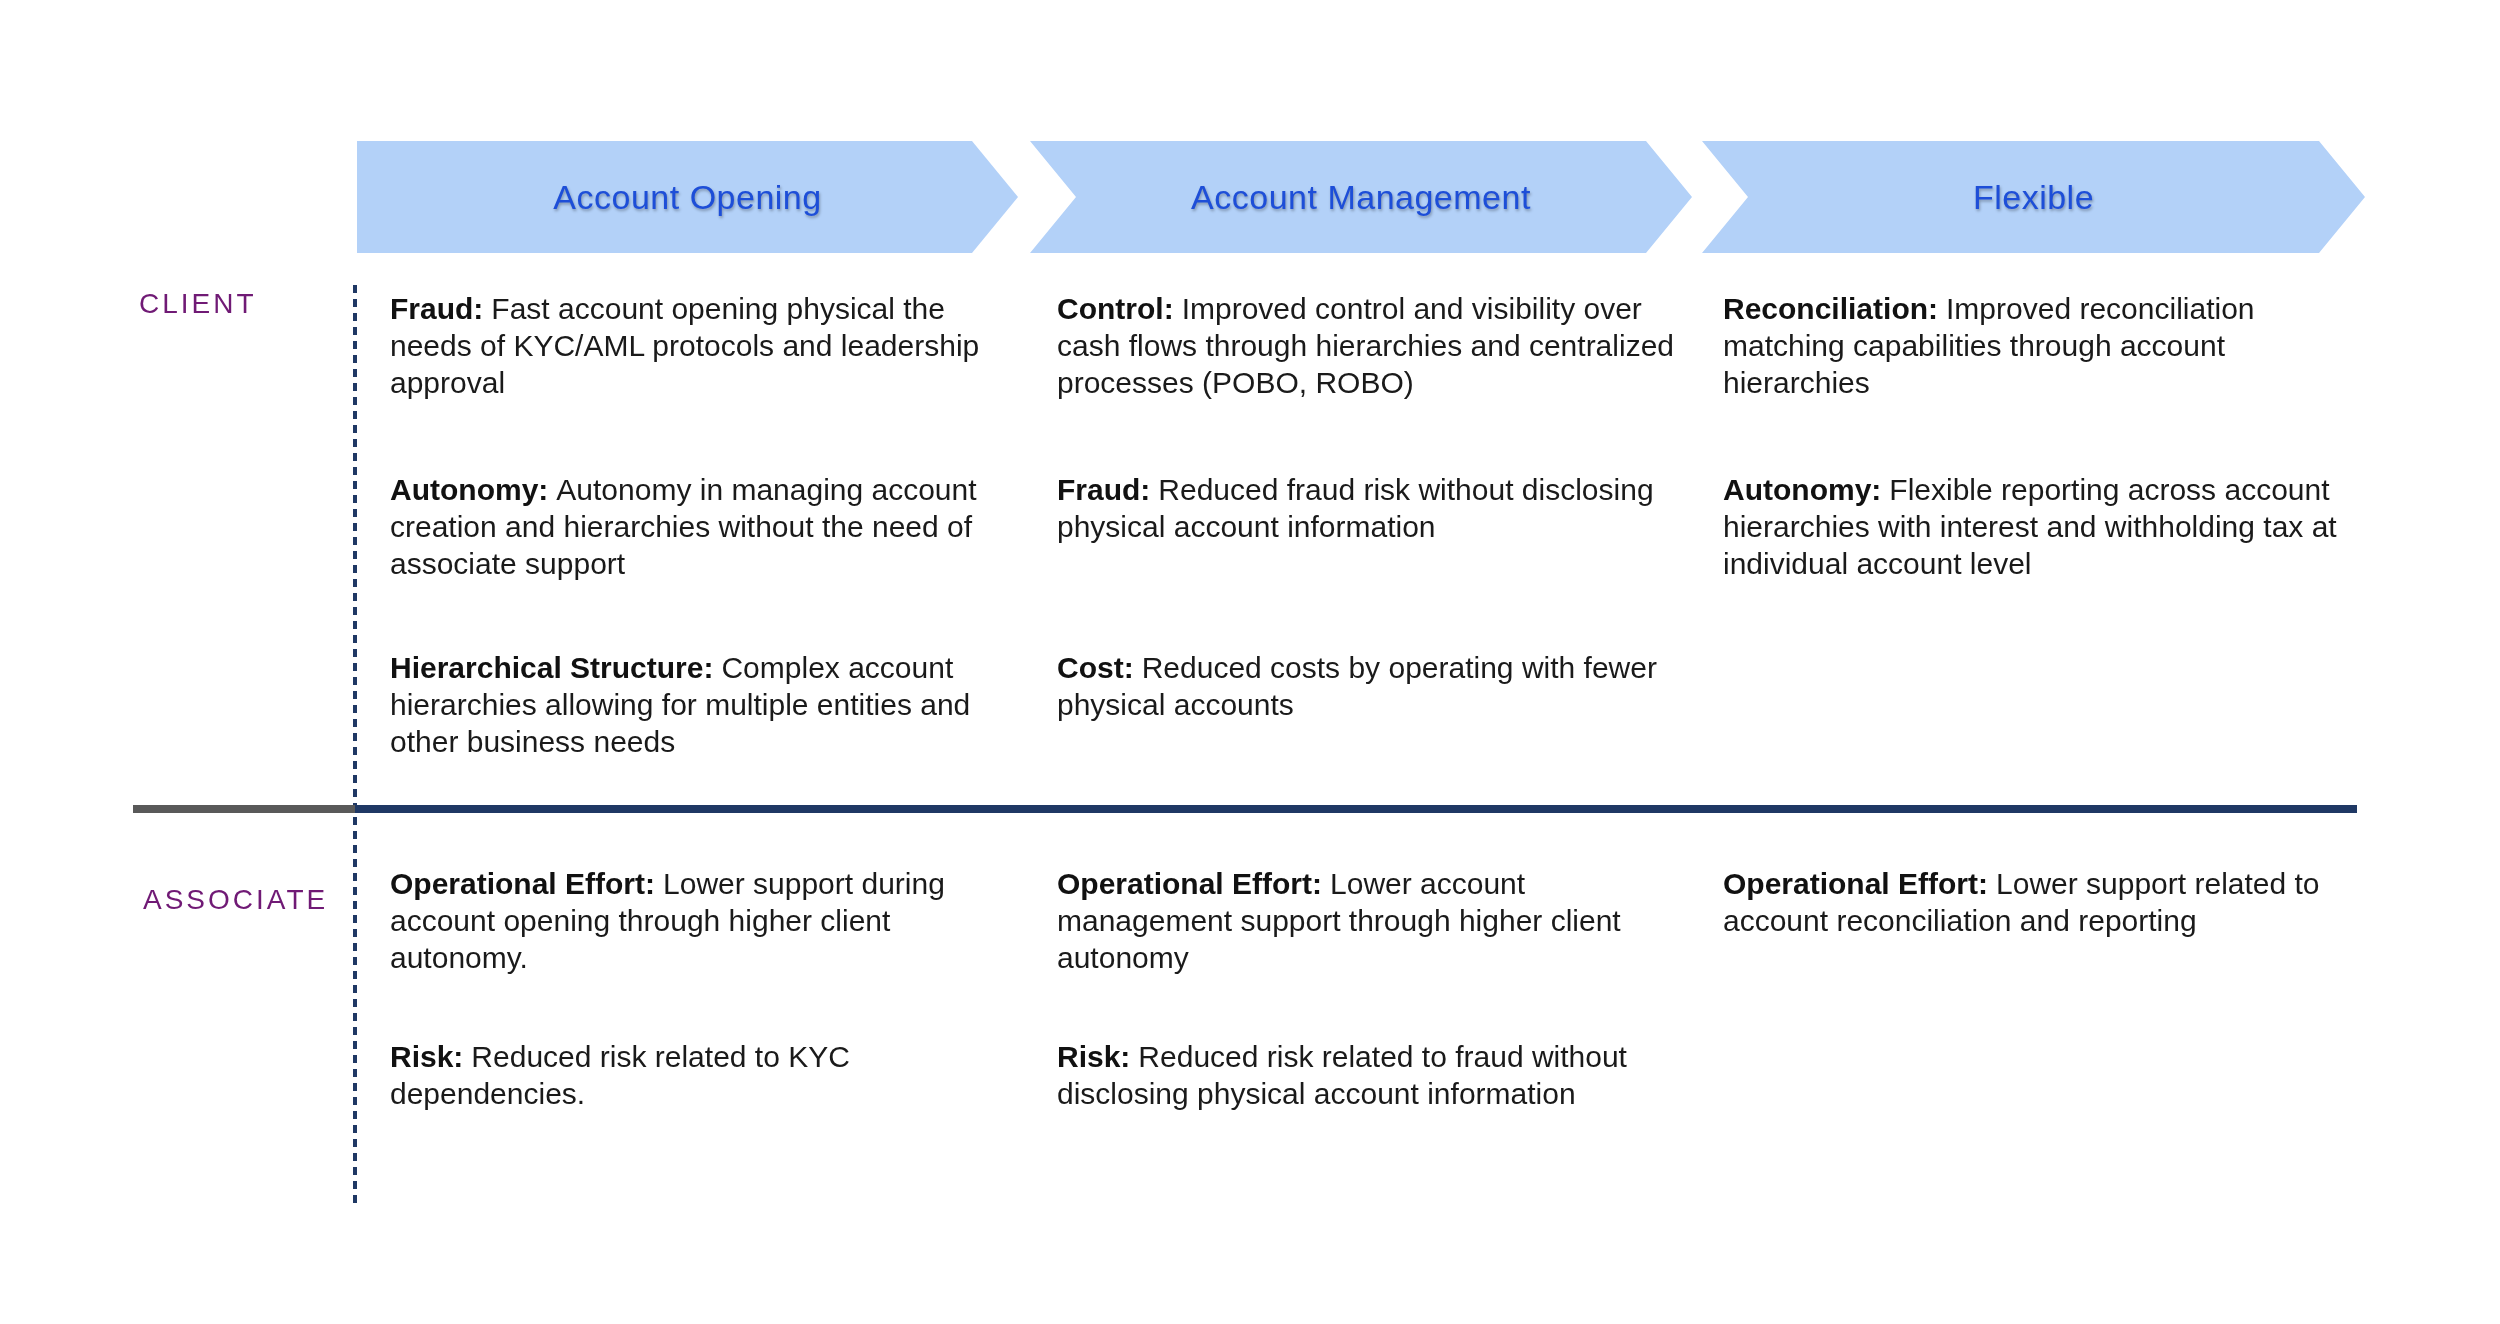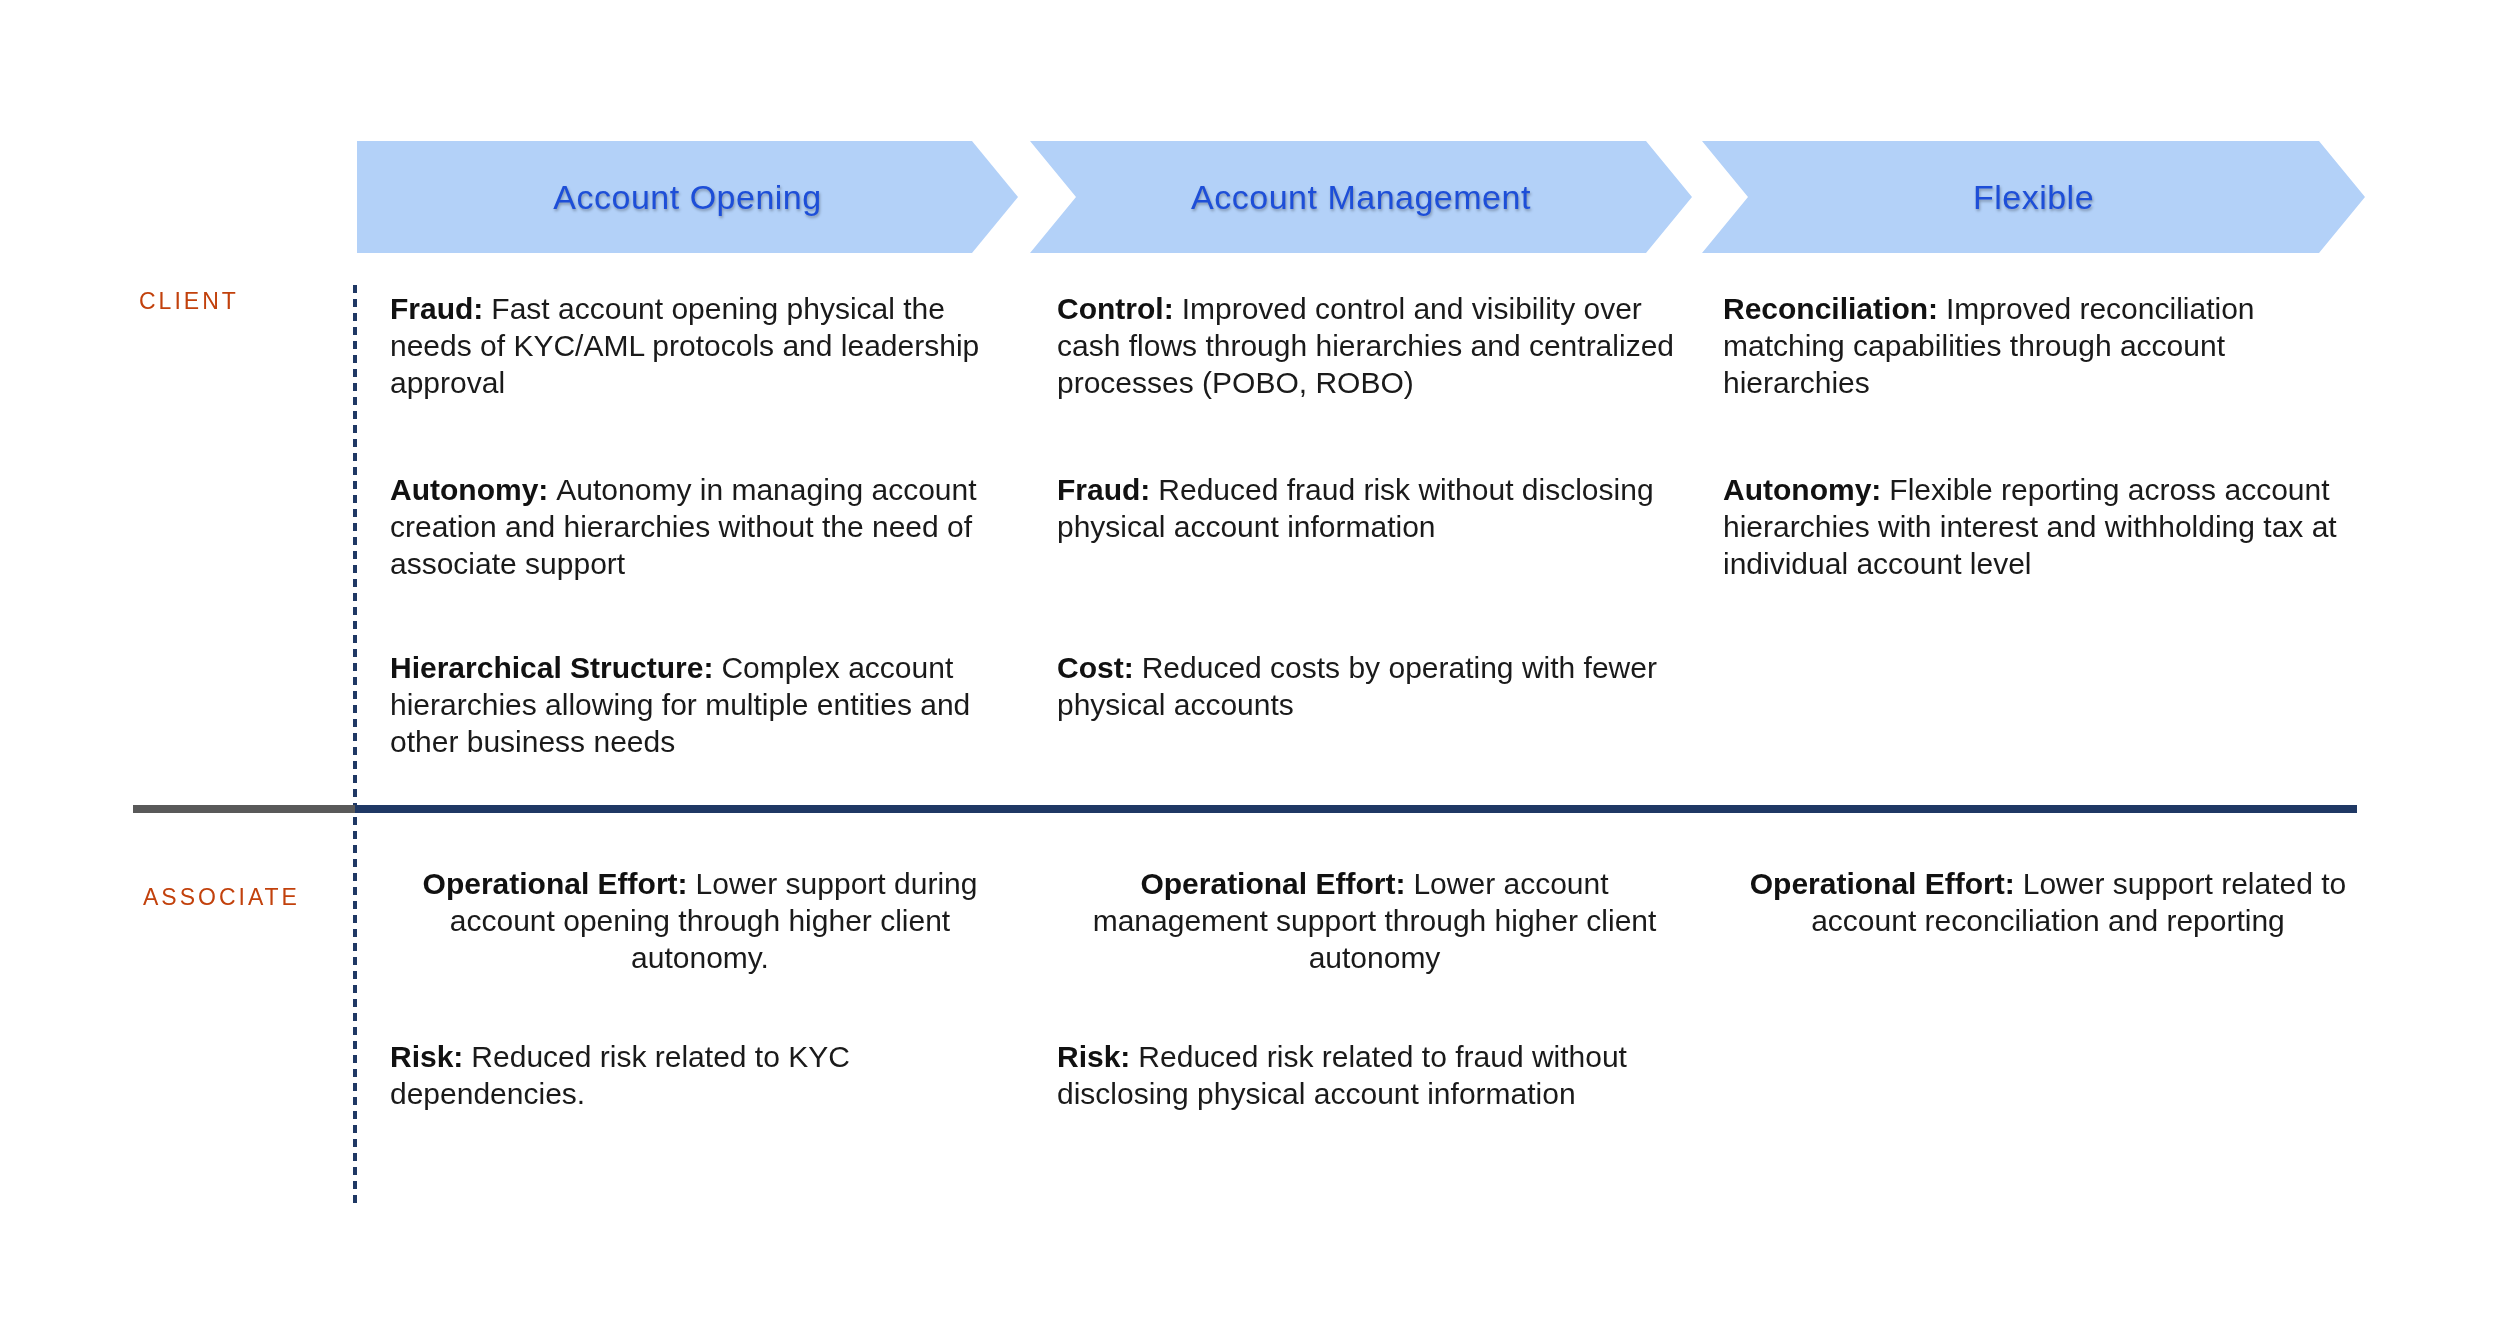--- a/index.html
+++ b/index.html
@@ -39,23 +39,23 @@
     clip-path: polygon(0 0, 616px 0, 662px 50%, 616px 100%, 0 100%, 46px 50%);
   }
   .chevron-3 {
     left: 1702px; width: 663px;
     clip-path: polygon(0 0, 617px 0, 663px 50%, 617px 100%, 0 100%, 46px 50%);
   }
 
   
   .lane-label {
     position: absolute;
-    font-size: 23px;
+    font-size: 28px;
     letter-spacing: 3px;
-    color: #c2410c;
+    color: #701a75;
     white-space: nowrap;
     text-align: center;
   }
   .lane-label-client   { left: 139px; top: 288px; }
   .lane-label-associate{ left: 143px; top: 884px; }
 
   
   .dashed-separator {
     position: absolute;
     left: 353px; top: 285px;
@@ -80,21 +80,21 @@
 
   
   .col-1 { left: 390px;  width: 620px; }
   .col-2 { left: 1057px; width: 635px; }
   .col-3 { left: 1723px; width: 650px; }
 
   
   .crow-1 { top: 290px; }
   .crow-2 { top: 471px; }
   .crow-3 { top: 649px; }
-  .arow-1 { top: 865px; text-align: center; }
+  .arow-1 { top: 865px; }
   .arow-2 { top: 1038px; }
 </style>
 </head>
 <body>
 
 <div class="canvas">
 
   <div class="chevron chevron-1">
     <span class="chevron-label">Account Opening</span>
   </div>

